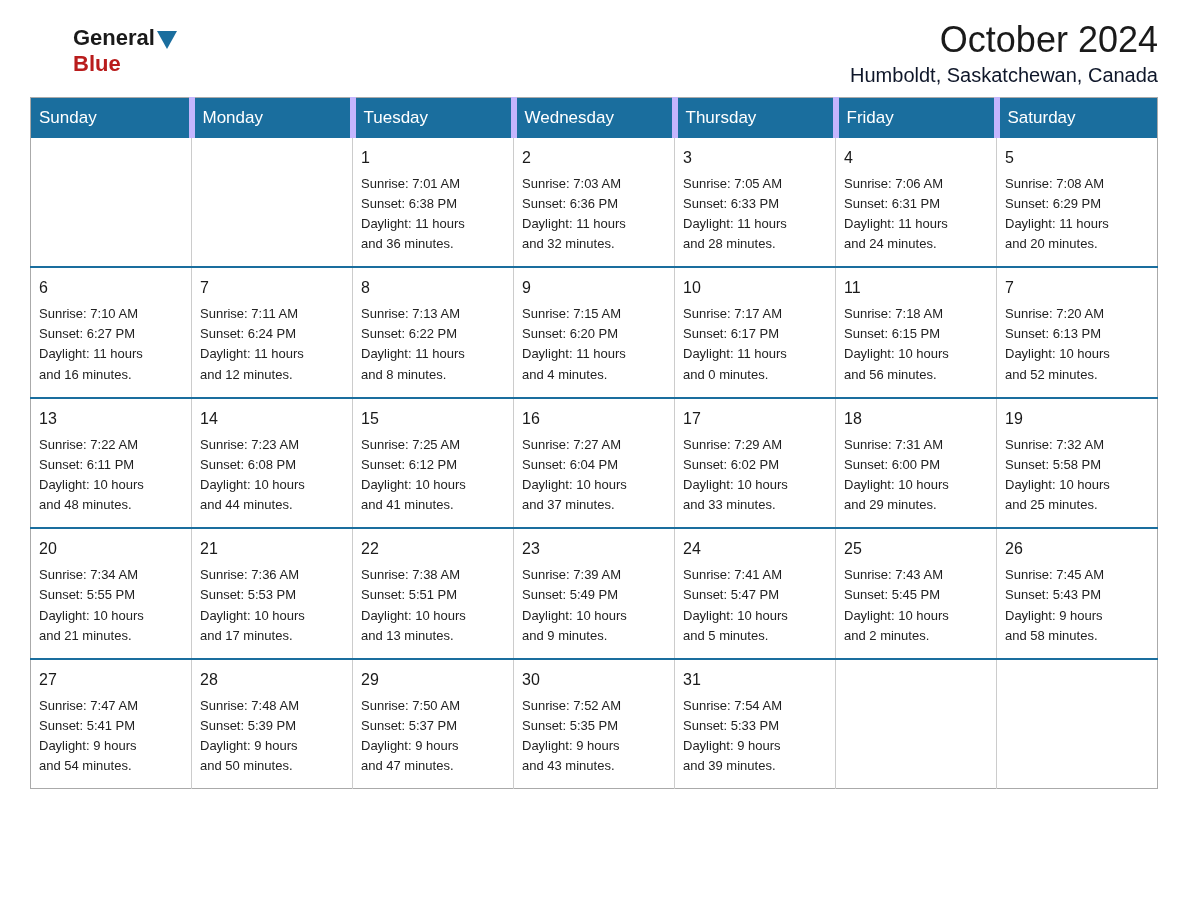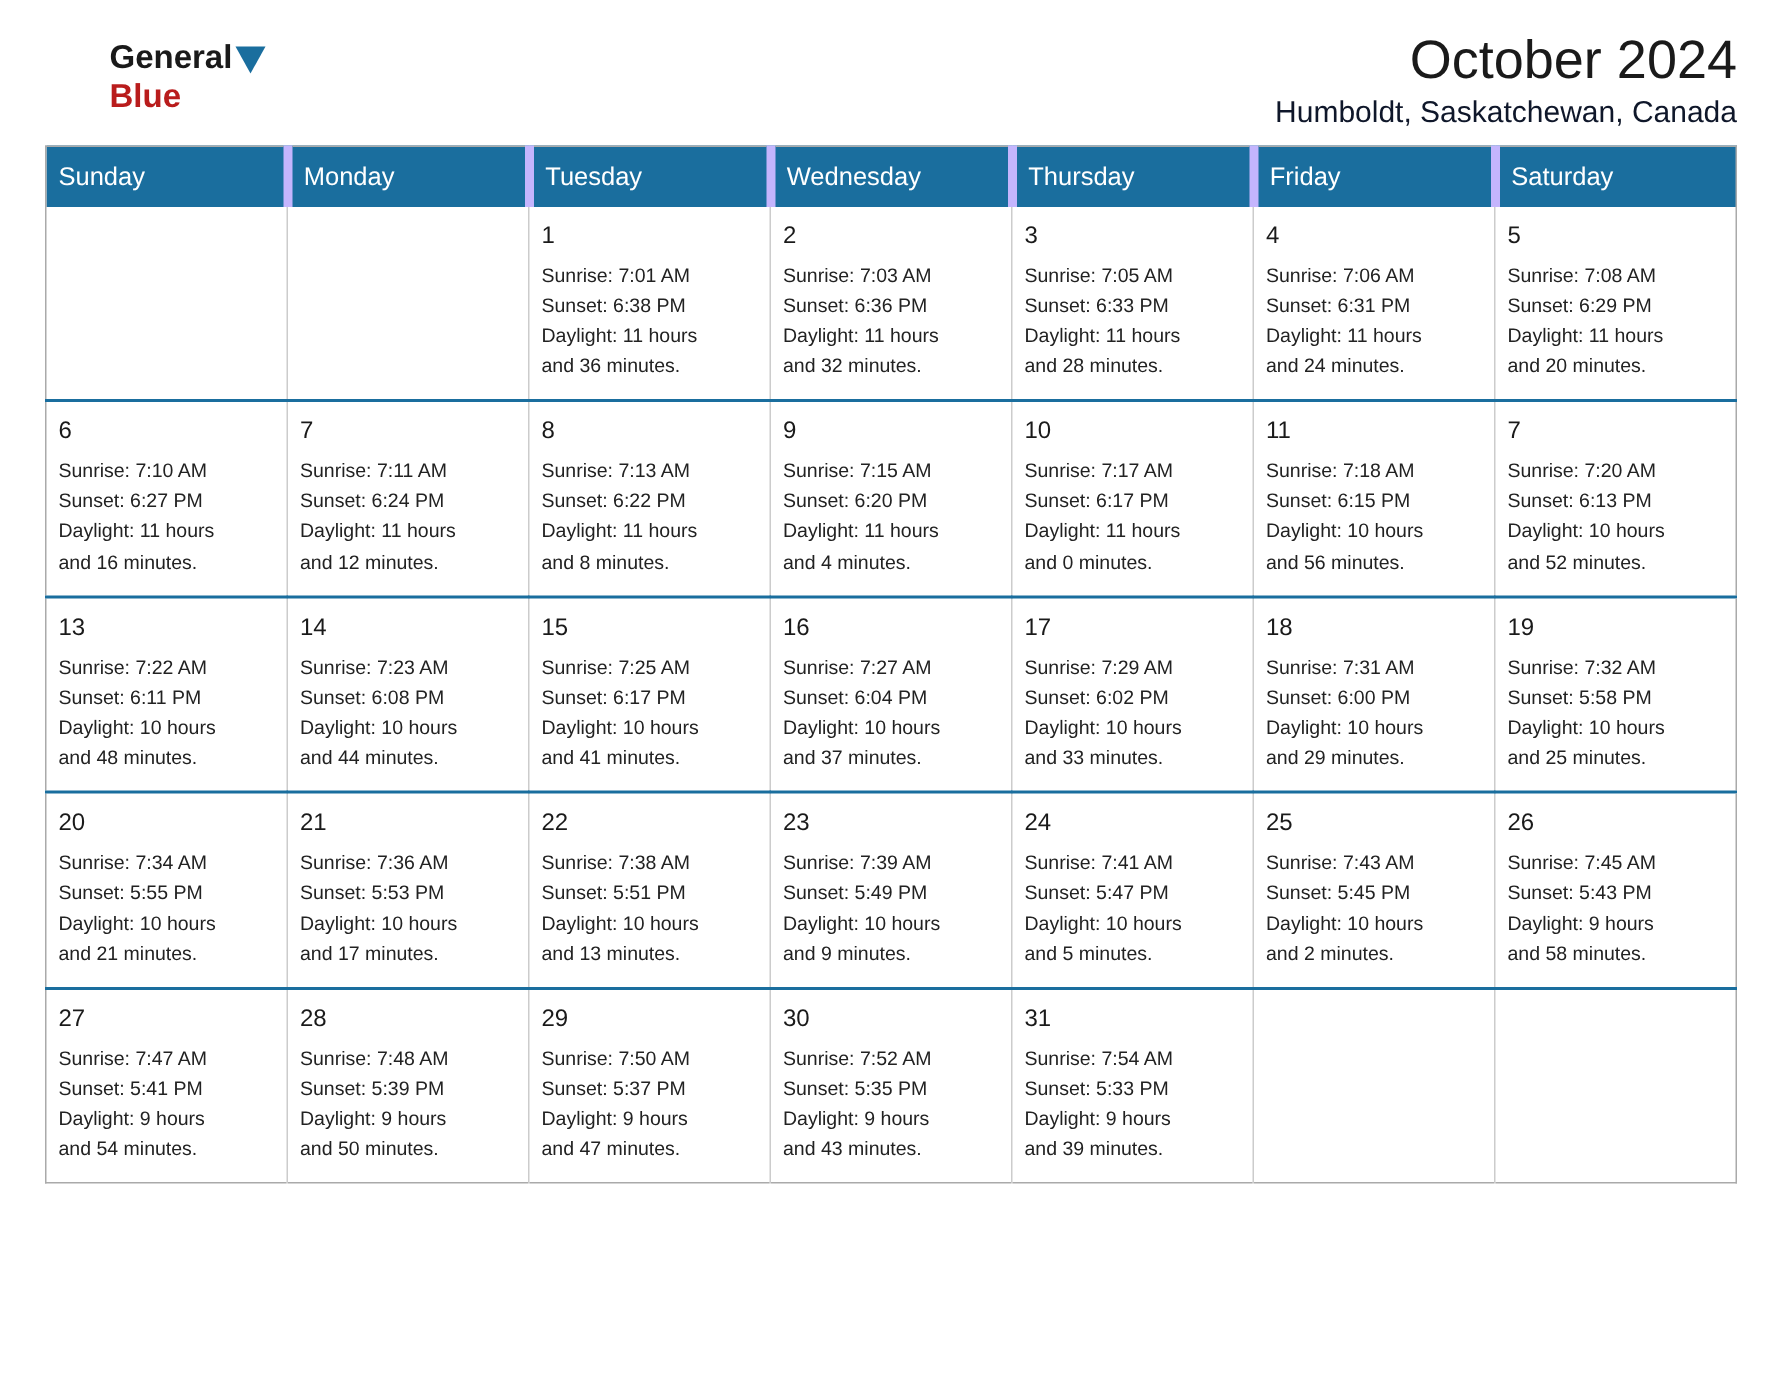--- a/index.html
+++ b/index.html
@@ -252,21 +252,21 @@
         <td>
           <span class="day-number">14</span>
           <div class="day-info" style="white-space: pre-line;">Sunrise: 7:23 AM
 Sunset: 6:08 PM
 Daylight: 10 hours
 and 44 minutes.</div>
         </td>
         <td>
           <span class="day-number">15</span>
           <div class="day-info" style="white-space: pre-line;">Sunrise: 7:25 AM
-Sunset: 6:17 PM
+Sunset: 6:12 PM
 Daylight: 10 hours
 and 41 minutes.</div>
         </td>
         <td>
           <span class="day-number">16</span>
           <div class="day-info" style="white-space: pre-line;">Sunrise: 7:27 AM
 Sunset: 6:04 PM
 Daylight: 10 hours
 and 37 minutes.</div>
         </td>

